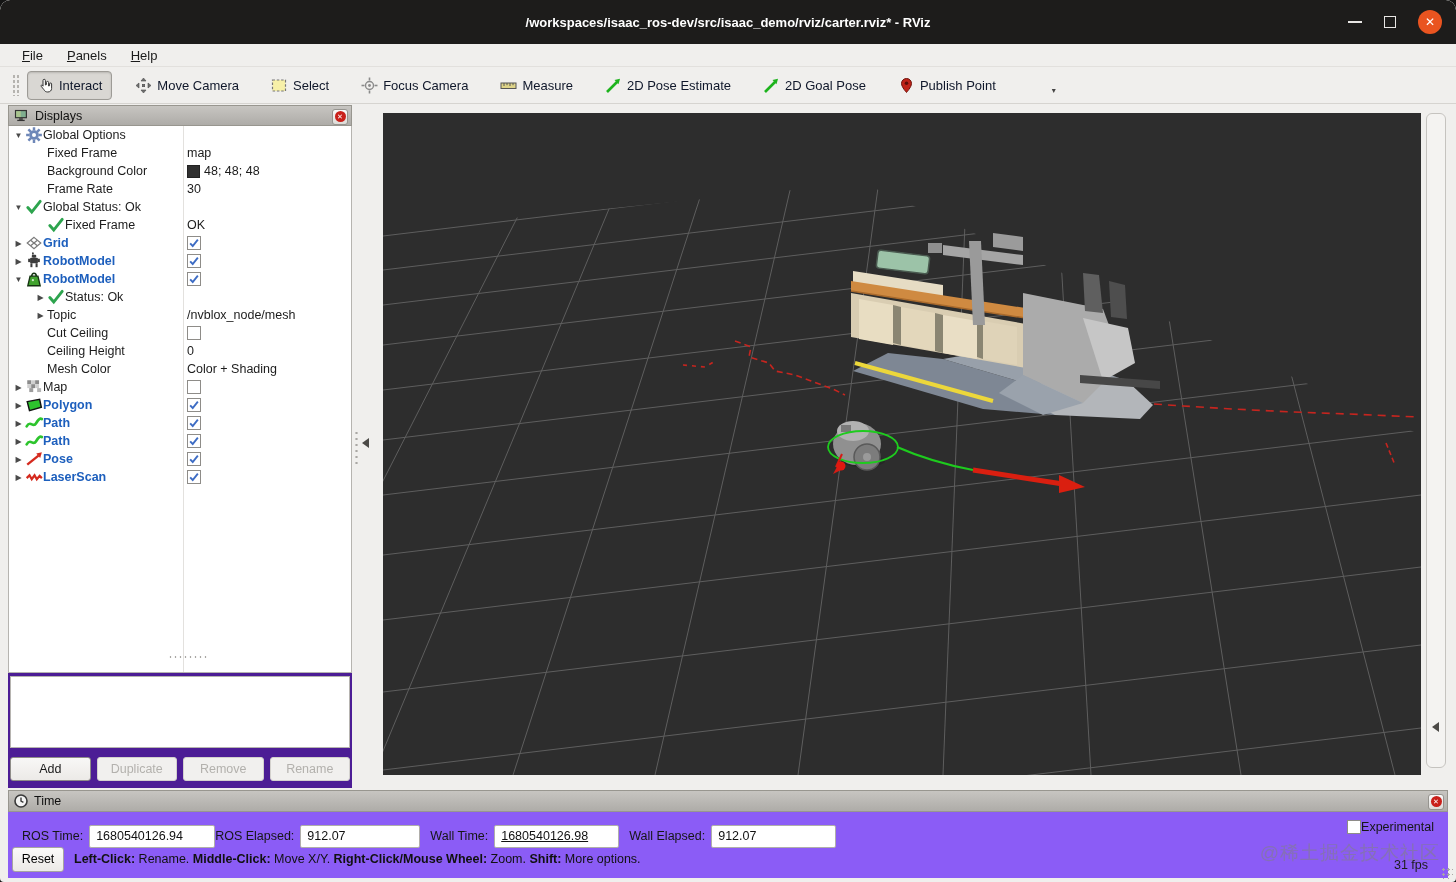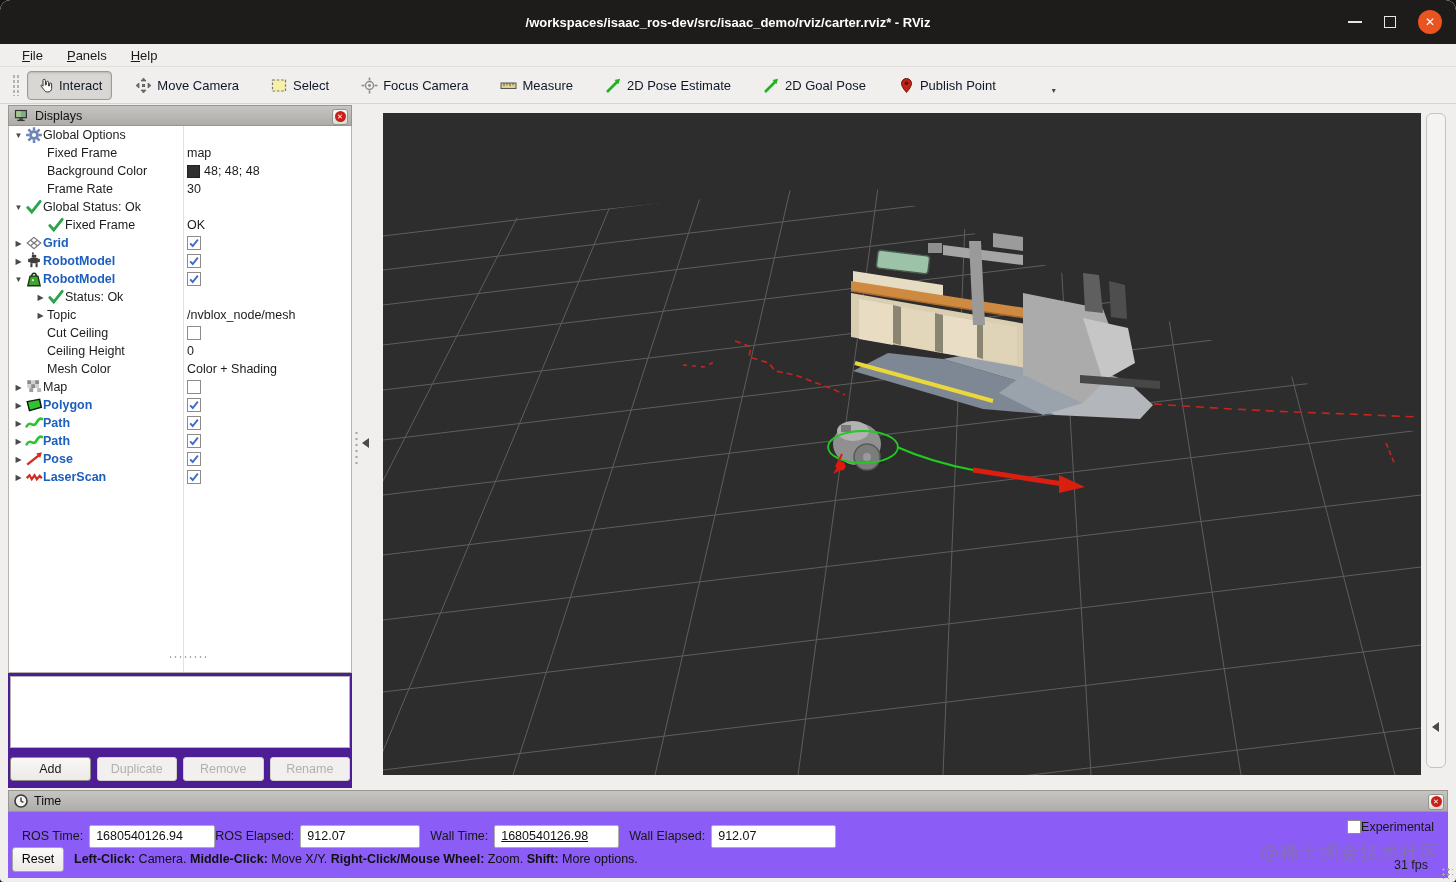--- a/index.html
+++ b/index.html
@@ -675,20 +675,20 @@
           <label>Wall Elapsed:</label>
           <input style="width: 125px;" value="912.07">
         </div>
       </div>
     <div class="exp">
       <span class="cb"></span>
       <span>Experimental</span>
     </div>
     <div class="statusrow">
       <div class="reset-btn">Reset</div>
-      <div class="helptext" id="helptext"><b>Left-Click:</b><span style="white-space: pre;"> Camera. </span><b>Middle-Click:</b><span style="white-space: pre;"> Move X/Y. </span><b>Right-Click/Mouse Wheel:</b><span style="white-space: pre;"> Zoom. </span><b>Shift:</b><span style="white-space: pre;"> More options.</span></div>
+      <div class="helptext" id="helptext"><b>Left-Click:</b><span style="white-space: pre;"> Rename. </span><b>Middle-Click:</b><span style="white-space: pre;"> Move X/Y. </span><b>Right-Click/Mouse Wheel:</b><span style="white-space: pre;"> Zoom. </span><b>Shift:</b><span style="white-space: pre;"> More options.</span></div>
     </div>
   </div>
 
   <div class="watermark">@稀土掘金技术社区</div>
   <div class="fps">31 fps</div>
   <div class="grip"></div>
 </div>
 
 </body></html>

